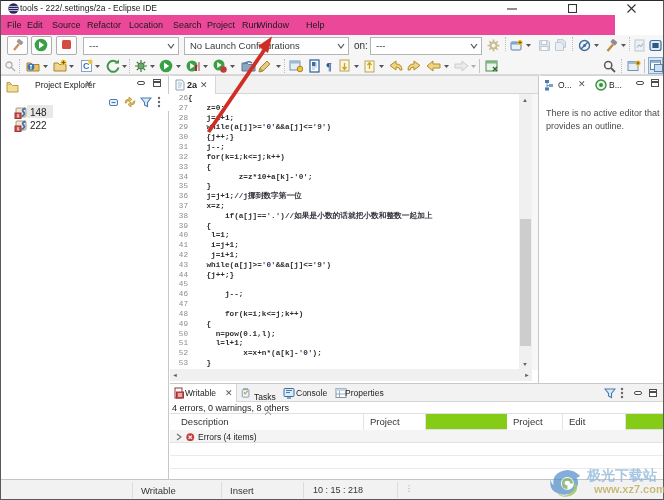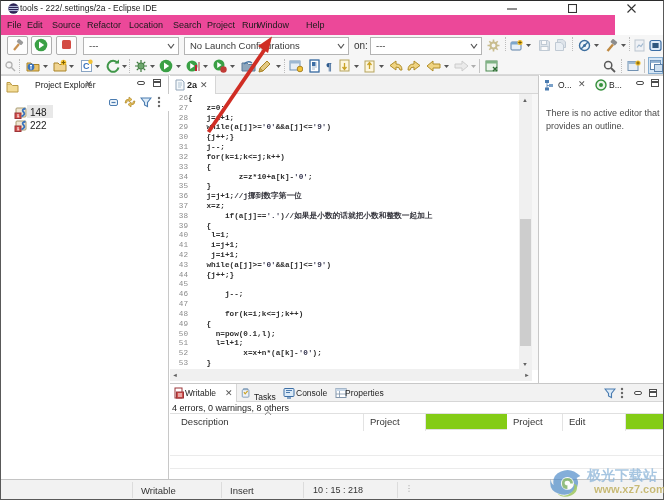--- a/index.html
+++ b/index.html
@@ -663,20 +663,30 @@
 
   <div class="abs" style="left:0;top:29px;width:493px;height:17px;border-top:1px solid #e0e0e0;border-bottom:1px solid #e0e0e0;background:#84cc16">
     <div class="th" style="left:0;width:194px;padding-left:11px">Description</div>
     <div class="th" style="left:194px;width:62px">Project</div>
     <div class="th" style="left:337px;width:56px">Project</div>
     <div class="th" style="left:393px;width:63px">Edit</div>
     <svg class="abs" style="left:94px;top:-3px" width="8" height="4" viewBox="0 0 8 4">
           <path d="M1 4 L4 0.5 L7 4" fill="none" stroke="#888" stroke-width="1"></path>
         </svg>
   </div>
+  <div class="abs" style="left:0;top:46px;width:493px;height:13px;background:#f4f4f4;border-bottom:1px solid #e3e3e3">
+    <svg class="abs" style="left:6px;top:3px" width="6" height="8" viewBox="0 0 6 8">
+          <path d="M1 1 L5 4 L1 7" fill="none" stroke="#777" stroke-width="1.3"></path>
+        </svg>
+    <svg class="abs" style="left:16px;top:2.5px" width="8.5" height="8.5" viewBox="0 0 10 10">
+          <circle cx="5" cy="5" r="4.6" fill="#c93c37"></circle>
+          <path d="M3 3 L7 7 M7 3 L3 7" stroke="#fff" stroke-width="1.3"></path>
+        </svg>
+    <span class="abs" style="left:28px;top:2px;font-size:8.5px;color:#222">Errors (4 items)</span>
+  </div>
   <div class="abs" style="left:0;top:59px;width:493px;height:13px;border-bottom:1px solid #ebebeb"></div>
   <div class="abs" style="left:0;top:72px;width:493px;height:13px;border-bottom:1px solid #ebebeb"></div>
   <div class="abs" style="left:0;top:85px;width:493px;height:11px;background:#fff"></div>
 </div>
 
 <div id="statusbar">
   <div class="stsep" style="left:131px"></div>
   <span class="abs" style="left:140px;top:5px">Writable</span>
   <div class="stsep" style="left:220px"></div>
   <span class="abs" style="left:229px;top:5px">Insert</span>

